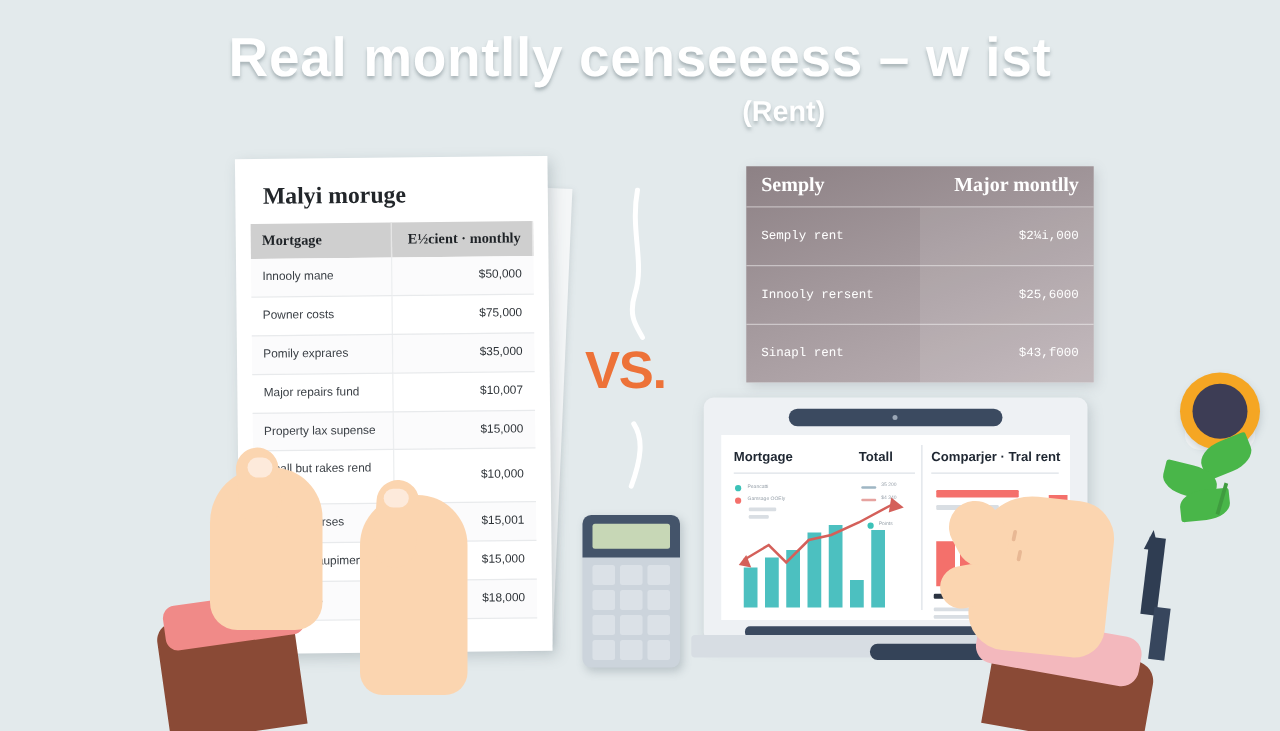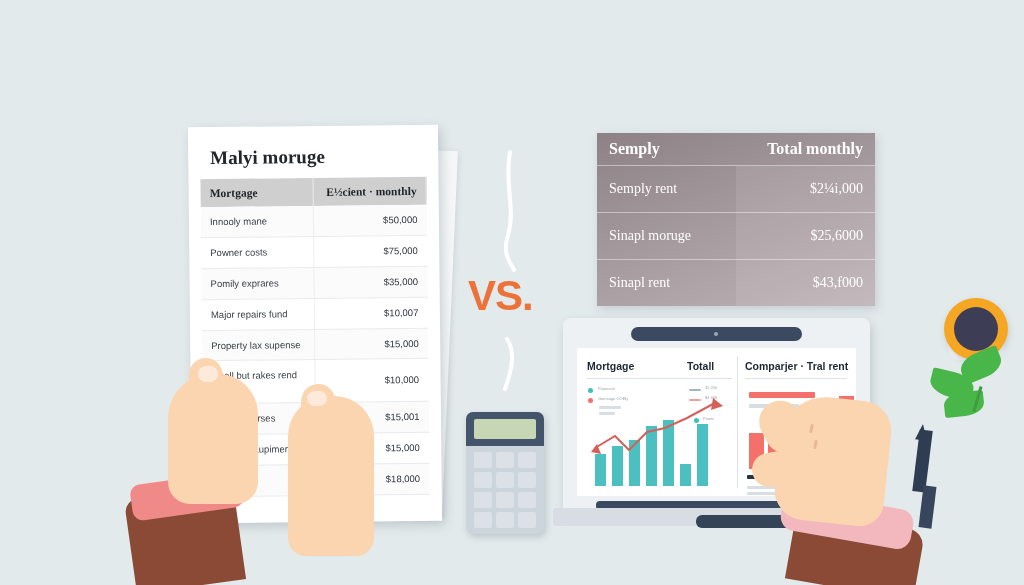--- a/index.html
+++ b/index.html
@@ -75,21 +75,21 @@
     box-shadow:2px 3px 9px rgba(110,120,128,.25);
     overflow:hidden;
   }
   table.mv{border-collapse:collapse;width:100%;height:100%;table-layout:fixed;}
   table.mv th{
     font-family:"Liberation Serif", serif;font-weight:bold;font-size:16px;
     color:#ffffff;text-align:left;padding:7px 12px;
   }
   table.mv th.r{text-align:right;}
   table.mv td{
-    font-family:Liberation Serif, serif;font-size:14px;color:#ffffff;
+    font-family:Liberation Mono, monospace;font-size:10px;color:#ffffff;
     padding:7px 12px;border-top:1px solid rgba(255,255,255,.45);
   }
   table.mv td.r{text-align:right;background:rgba(255,255,255,.10);}
 
   
   .calc{
     position:absolute;left:466px;top:412px;width:78px;height:122px;
     background:#ccd4dc;border-radius:7px;
     box-shadow:2px 3px 7px rgba(100,115,125,.30);
   }
@@ -136,20 +136,22 @@
   .sleeve{background:#8a4a36;}
   .cuff-pink{background:#f08a88;}
   .cuff-pink2{background:#f3b8bd;}
 </style>
 </head>
 <body>
 
 <div class="stage">
 
   <div class="title-wrap">
+    <div class="title-main">Real montlly censeeess – w ist</div>
+    <div class="title-sub">(Rent)</div>
   </div>
 
   <svg class="squiggle" style="left:490px;top:150px;" width="40" height="135" viewBox="0 0 40 135">
     <path d="M20 2 C 14 35, 26 60, 18 85 C 12 104, 20 112, 24 120" stroke="#ffffff" stroke-width="4" fill="none" stroke-linecap="round"></path>
   </svg>
   <svg class="squiggle" style="left:495px;top:337px;" width="30" height="60" viewBox="0 0 30 60">
     <path d="M12 2 C 20 14, 18 30, 10 52" stroke="#ffffff" stroke-width="4" fill="none" stroke-linecap="round"></path>
   </svg>
 
   <div class="vs">VS.</div>
@@ -204,30 +206,30 @@
           </tr>
       </tbody>
     </table>
   </div>
 
   <div class="mauve">
     <table class="mv">
       <thead>
         <tr>
           <th>Semply</th>
-          <th class="r">Total monthly</th>
+          <th class="r">Major montlly</th>
         </tr>
       </thead>
       <tbody>
         <tr>
             <td>Semply rent</td>
             <td class="r">$2¼i,000</td>
           </tr>
         <tr>
-            <td>Sinapl moruge</td>
+            <td>Innooly rersent</td>
             <td class="r">$25,6000</td>
           </tr>
         <tr>
             <td>Sinapl rent</td>
             <td class="r">$43,f000</td>
           </tr>
       </tbody>
     </table>
   </div>
 

